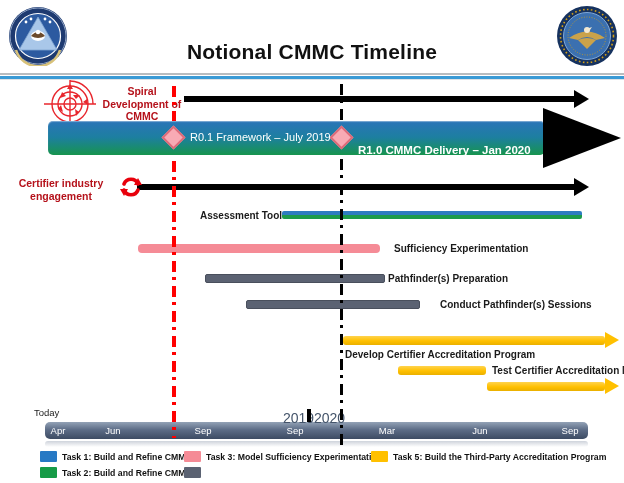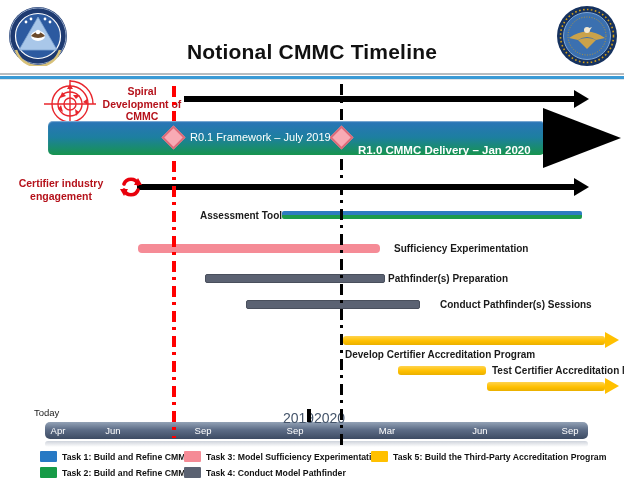--- a/index.html
+++ b/index.html
@@ -193,17 +193,16 @@
   <div class="abs vline-red"></div>
   <div class="abs vline-black"></div>
 
   <div class="abs lg-swatch" style="left: 40px; top: 451px; background: rgb(39, 121, 196);"></div>
   <div class="abs lg-text" style="left:62px; top:452px;">Task 1: Build and Refine CMMC</div>
   <div class="abs lg-swatch" style="left: 40px; top: 467px; background: rgb(22, 155, 71);"></div>
   <div class="abs lg-text" style="left:62px; top:468px;">Task 2: Build and Refine CMMC</div>
   <div class="abs lg-swatch" style="left: 184px; top: 451px; background: rgb(245, 139, 150);"></div>
   <div class="abs lg-text" style="left:206px; top:452px;">Task 3: Model Sufficiency Experimentation</div>
   <div class="abs lg-swatch" style="left: 184px; top: 467px; background: rgb(91, 98, 114);"></div>
-  <div class="abs lg-text" style="left:206px; top:468px;">Task 4: Conduct Model Pathfinder</div>
   <div class="abs lg-swatch" style="left: 371px; top: 451px; background: rgb(255, 192, 0);"></div>
   <div class="abs lg-text" style="left:393px; top:452px;">Task 5: Build the Third-Party Accreditation Program</div>
 
 </div>
 
 </body></html>

